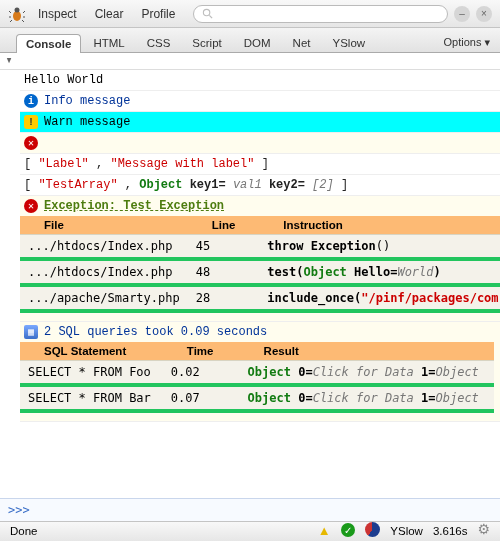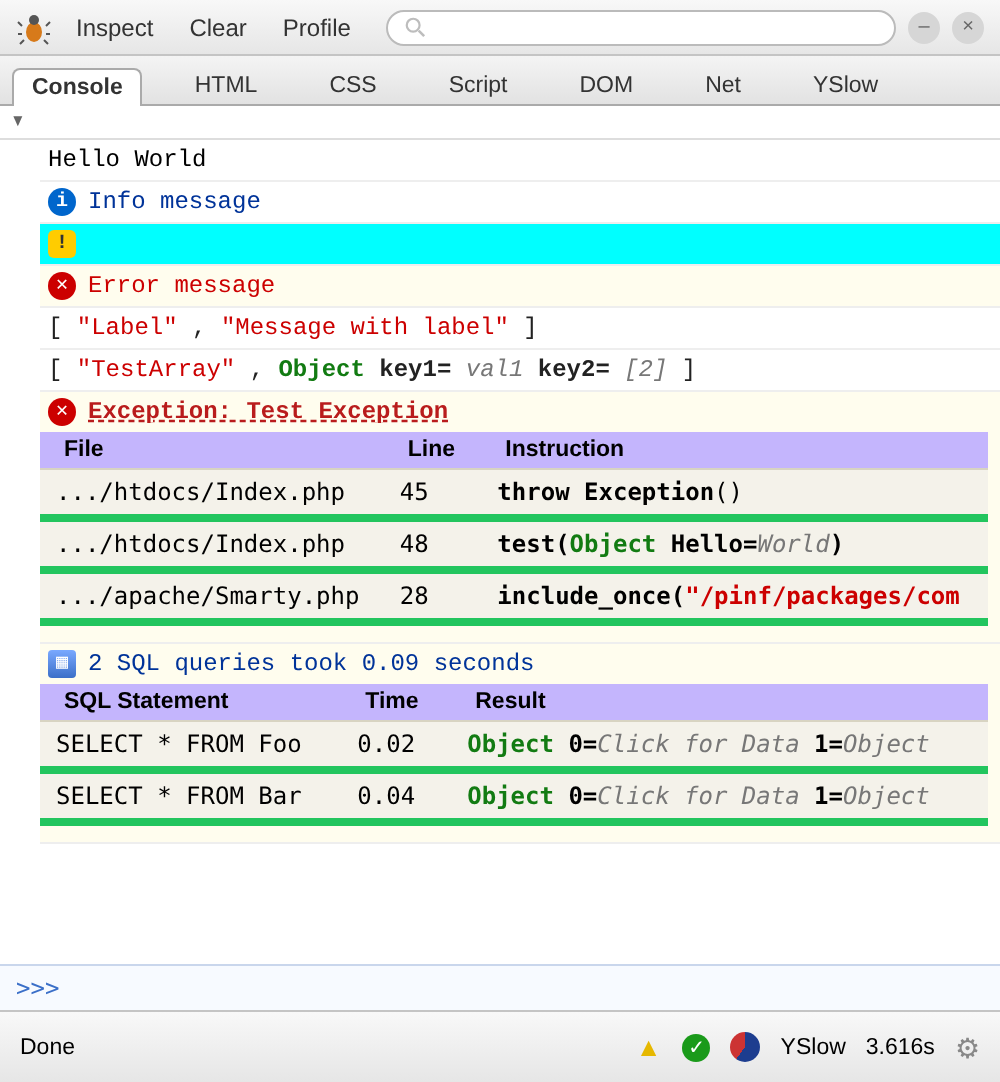--- a/index.html
+++ b/index.html
@@ -55,23 +55,23 @@
   background: #d6d6d6; display: inline-flex; align-items: center; justify-content: center;
   color: #666; font-size: 10px; cursor: pointer;
 }
 
 
 .tabs {
   display: flex;
   align-items: flex-end;
   background: linear-gradient(#f4f4f4, #e2e2e2);
   border-bottom: 1px solid #aaa;
-  padding: 3px 6px 0 6px;
+  padding: 3px 6px 0 16px;
   height: 25px;
-  gap: 16px;
+  gap: 2px;
 }
 .tab {
   padding: 3px 9px;
   font-size: 11.5px;
   color: #333;
   cursor: pointer;
   border: 1px solid transparent;
   border-bottom: none;
   border-radius: 4px 4px 0 0;
 }
@@ -121,34 +121,34 @@
 .ic.error { background:#cc0000; }
 .ic.table { background:linear-gradient(#7aa9ff,#3b6fc8); border-radius:2px; }
 
 .red   { color:#cc0000; }
 .green { color:#127b12; }
 .blue  { color:#003399; }
 .grey  { color:#777; font-style: italic; }
 .black { color:#222; }
 .bold  { font-weight:bold; }
 
-.exc-link { color:#b91c1c; text-decoration: underline dashed; font-weight:bold; }
+.exc-link { color:#4d7c0f; text-decoration: underline dashed; font-weight:bold; }
 
 
 .trace, .sqltbl {
   width: calc(100% - 6px);
   margin: 0 2px 4px 0;
   border-collapse: collapse;
   background: #f4f2ea;
 }
 .trace th, .sqltbl th {
   text-align: left;
   font-size: 11.5px;
-  padding: 3px 12px;
-  background: #c4b5fd;
+  padding: 3px 24px;
+  background: #fdba74;
   border-bottom: 1px solid #d8d4c2;
   font-weight: bold;
 }
 .trace td, .sqltbl td {
   padding: 4px 8px;
   border-bottom: 4px solid #22c55e;
   font-family: Monaco, monospace;
   font-size: 12px;
 }
 .group-block { background:#fffdee; padding-bottom:4px; border-bottom:1px solid #eee;}
@@ -159,26 +159,26 @@
   border-top:1px solid #c9d6ec;
   padding:4px 8px;
   color:#3b6fc8;
   font-family: Monaco, monospace;
   font-size:12px;
 }
 
 
 .status {
   display:flex;
-  align-items:center;
+  align-items:flex-end;
   gap:10px;
   padding:4px 10px;
   background:linear-gradient(#f8f8f8,#e6e6e6);
   border-top:1px solid #c4c4c4;
-  height:36px;
+  height:20px;
   font-size:11.5px;
 }
 .status .spacer { flex:1; }
 .status-ic { width:14px; height:14px; display:inline-flex; align-items:center; justify-content:center;}
 .tri-yellow{ color:#e6b800; font-size:13px;}
 .tick-green{ width:14px;height:14px;border-radius:50%;background:#1a9a1a;color:#fff;font-size:10px;display:inline-flex;align-items:center;justify-content:center;}
 .yslow-badge{width:15px;height:15px;border-radius:50%;background:conic-gradient(#1d3d8f 0 60%,#c33 0 100%);}
 .gear{font-size:14px;color:#888;}
 </style>
 </head>
@@ -228,25 +228,25 @@
       <span>Hello World</span>
     </div>
 
   <div class="log-row mono info">
     <span class="ic info">i</span>
     <span class="blue">Info message</span>
   </div>
 
   <div class="log-row mono warn">
     <span class="ic warn">!</span>
+    <span>Warn message</span>
   </div>
 
   <div class="log-row mono error">
     <span class="ic error">✕</span>
-    <span class="red">Error message</span>
   </div>
 
   <div class="log-row mono labelrow">
     <span>
       <span class="black">[ </span>
       <span class="red">"Label"</span>
       <span class="black">, </span>
       <span class="red">"Message with label"</span>
       <span class="black"> ]</span>
     </span>
@@ -309,21 +309,21 @@
         <th>Time</th>
         <th>Result</th>
       </tr>
       <tr>
         <td>SELECT * FROM Foo</td>
         <td>0.02</td>
         <td><span class="green bold">Object</span><span class="bold"> 0=</span><span class="grey">Click for Data</span><span class="bold"> 1=</span><span class="grey">Object</span></td>
       </tr>
       <tr>
         <td>SELECT * FROM Bar</td>
-        <td>0.04</td>
+        <td>0.07</td>
         <td><span class="green bold">Object</span><span class="bold"> 0=</span><span class="grey">Click for Data</span><span class="bold"> 1=</span><span class="grey">Object</span></td>
       </tr>
     </tbody>
       </table>
   </div>
 
 </div>
 
 <div class="prompt-row">&gt;&gt;&gt;</div>
 

